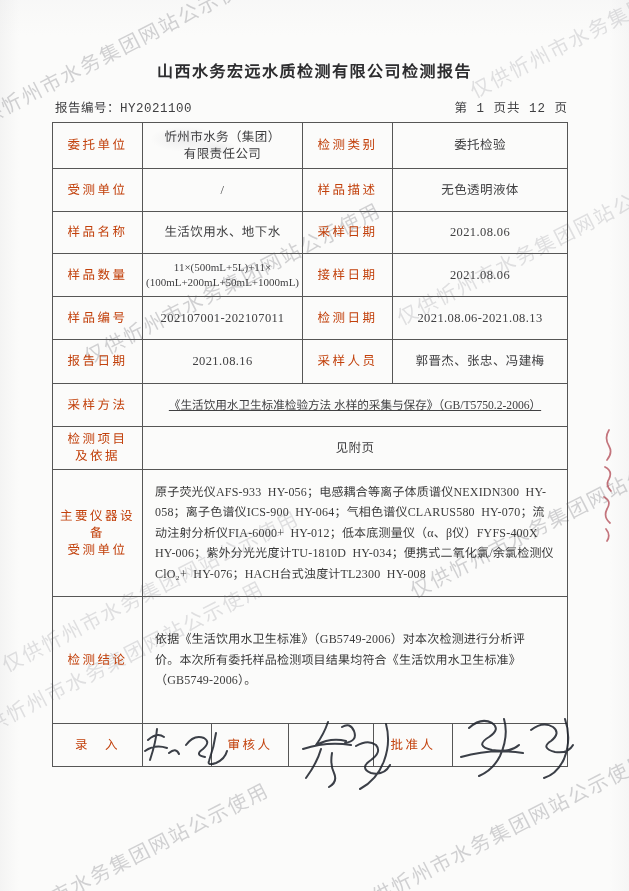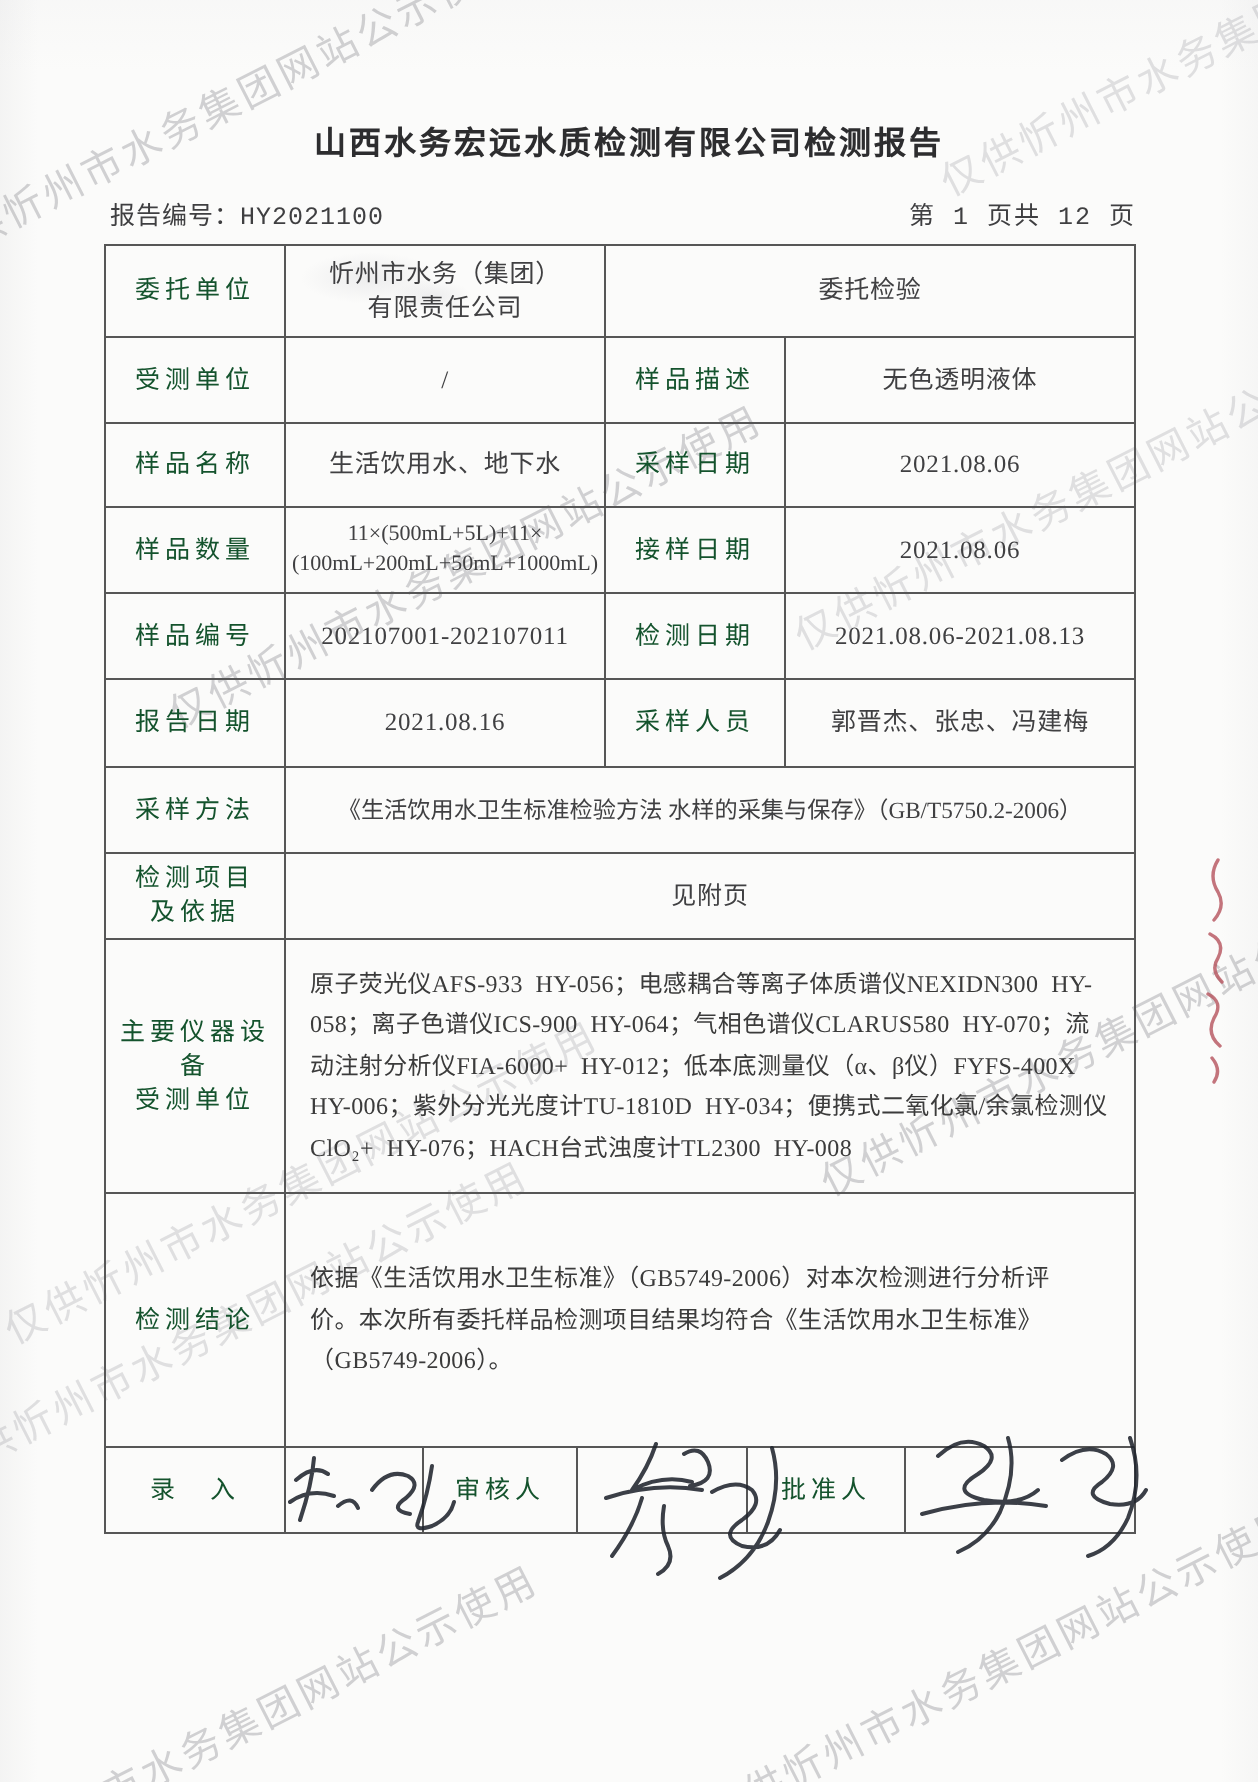--- a/index.html
+++ b/index.html
@@ -23,27 +23,27 @@
   .meta-right{position:absolute;right:0;top:0;letter-spacing:1px;}
 
   
   .doc-table{position:absolute;left:52px;top:122px;width:514px;border:1px solid #565656;background:transparent;}
   .tr{display:flex;border-bottom:1px solid #565656;box-sizing:border-box;}
   .tr:last-child{border-bottom:none;}
   .td{border-right:1px solid #565656;box-sizing:border-box;display:flex;flex-direction:column;
       justify-content:center;align-items:center;text-align:center;font-size:12.5px;line-height:17px;}
   .td.last{border-right:none;}
   .c1{width:90px;} .c2{width:160px;} .c3{width:90px;} .c4{flex:1;}
-  .label{letter-spacing:2.5px;color:#14532d;}
+  .label{letter-spacing:2.5px;color:#c2410c;}
   .value{letter-spacing:.4px;color:#404042;}
   .small{font-size:11px;line-height:15px;letter-spacing:0;}
   .para{align-items:flex-start;text-align:left;justify-content:center;
         padding:8px 12px;font-size:12px;line-height:20.5px;white-space:pre-wrap;letter-spacing:.2px;}
   .method-val{justify-content:center;align-items:center;text-align:left;
-        padding:4px 6px;font-size:11.6px;letter-spacing:0;}
+        padding:4px 6px;font-size:11.6px;letter-spacing:0;text-decoration:underline;}
   .concl{padding:10px 26px 10px 12px;}
   .s1{width:90px;font-family:Liberation Serif, serif;}.s2{width:69px;}.s3{width:77px;}.s4{width:85px;}.s5{width:79px;}.s6{flex:1;}
 
   
   .wm{position:absolute;white-space:nowrap;font-size:20px;letter-spacing:2px;
       color:rgba(125,125,133,.34);transform:translate(-50%,-50%) rotate(-27deg);
       pointer-events:none;font-family:"Liberation Sans","DejaVu Sans",sans-serif;}
   .wm.light{color:rgba(135,135,142,.24);}
 
   
@@ -75,20 +75,21 @@
 </div>
 
 <div class="doc-table">
 
   <div class="tr" style="height:46px;">
     <div class="td c1 label">委托单位</div>
     <div class="td c2 value">
       <span>忻州市水务（集团）</span>
       <span>有限责任公司</span>
     </div>
+    <div class="td c3 label">检测类别</div>
     <div class="td c4 value last">委托检验</div>
   </div>
 
   <div class="tr" style="height:43px;">
     <div class="td c1 label">受测单位</div>
     <div class="td c2 value">/</div>
     <div class="td c3 label">样品描述</div>
     <div class="td c4 value last">无色透明液体</div>
   </div>
 

